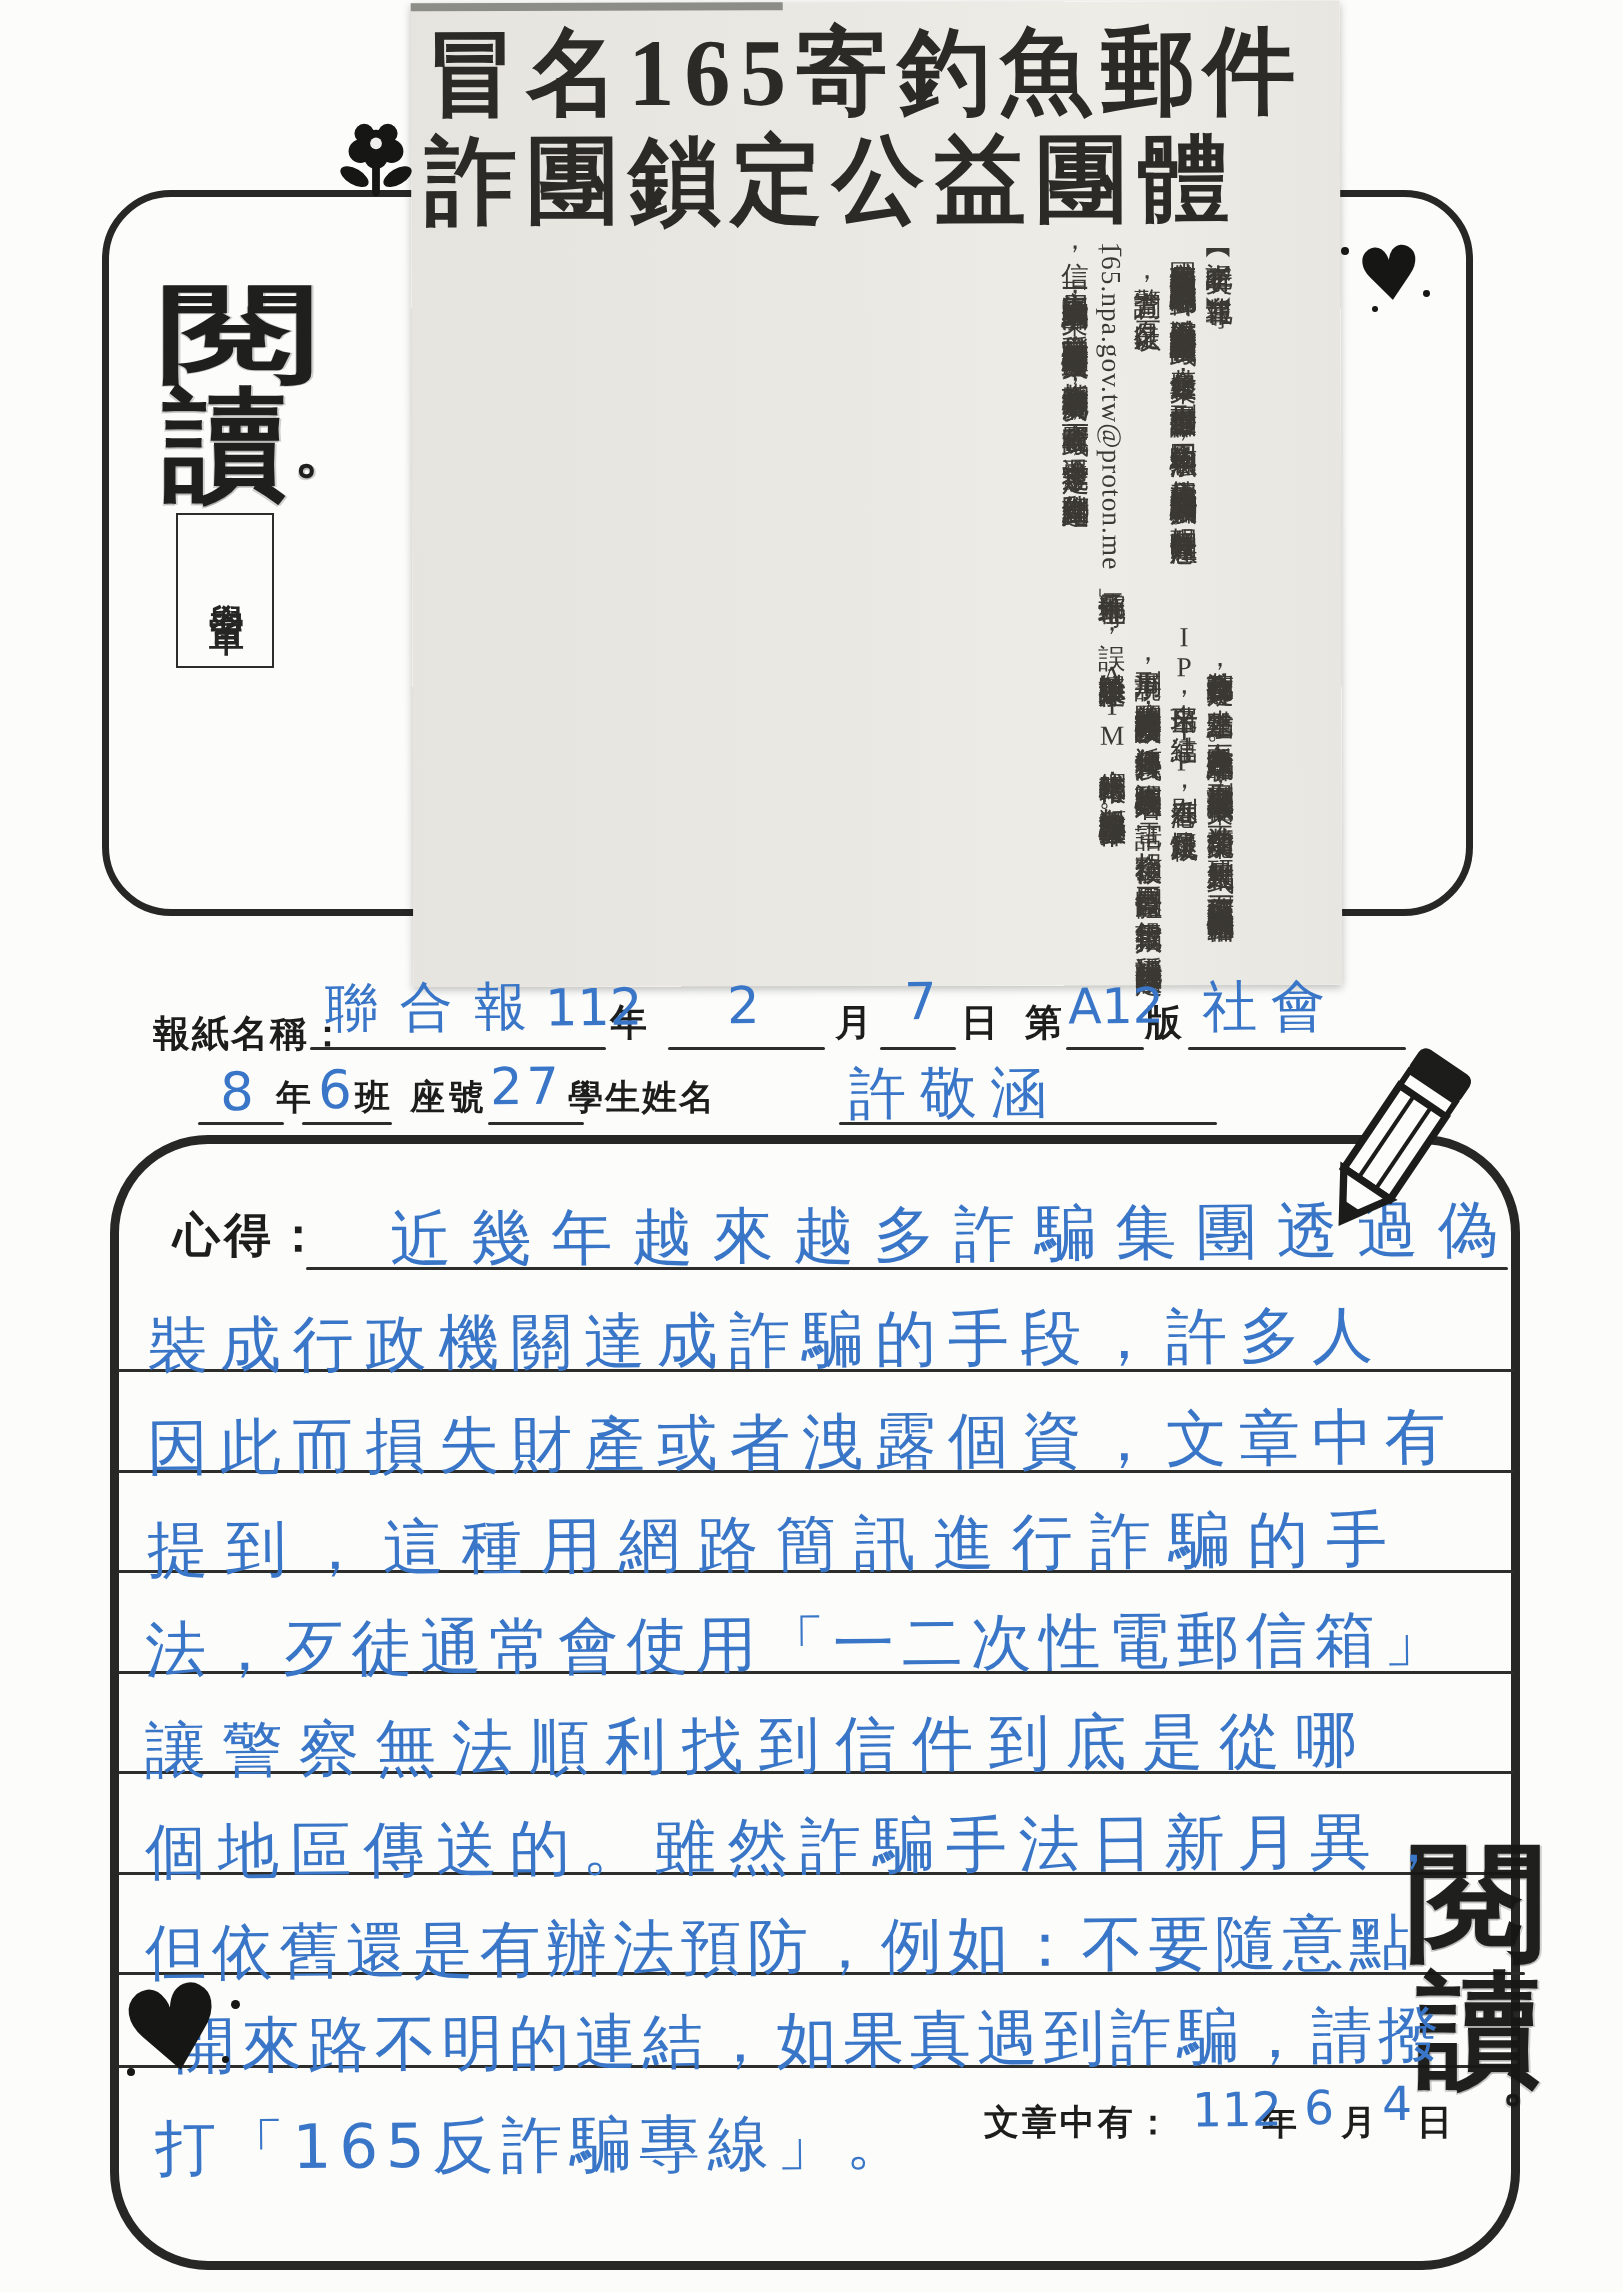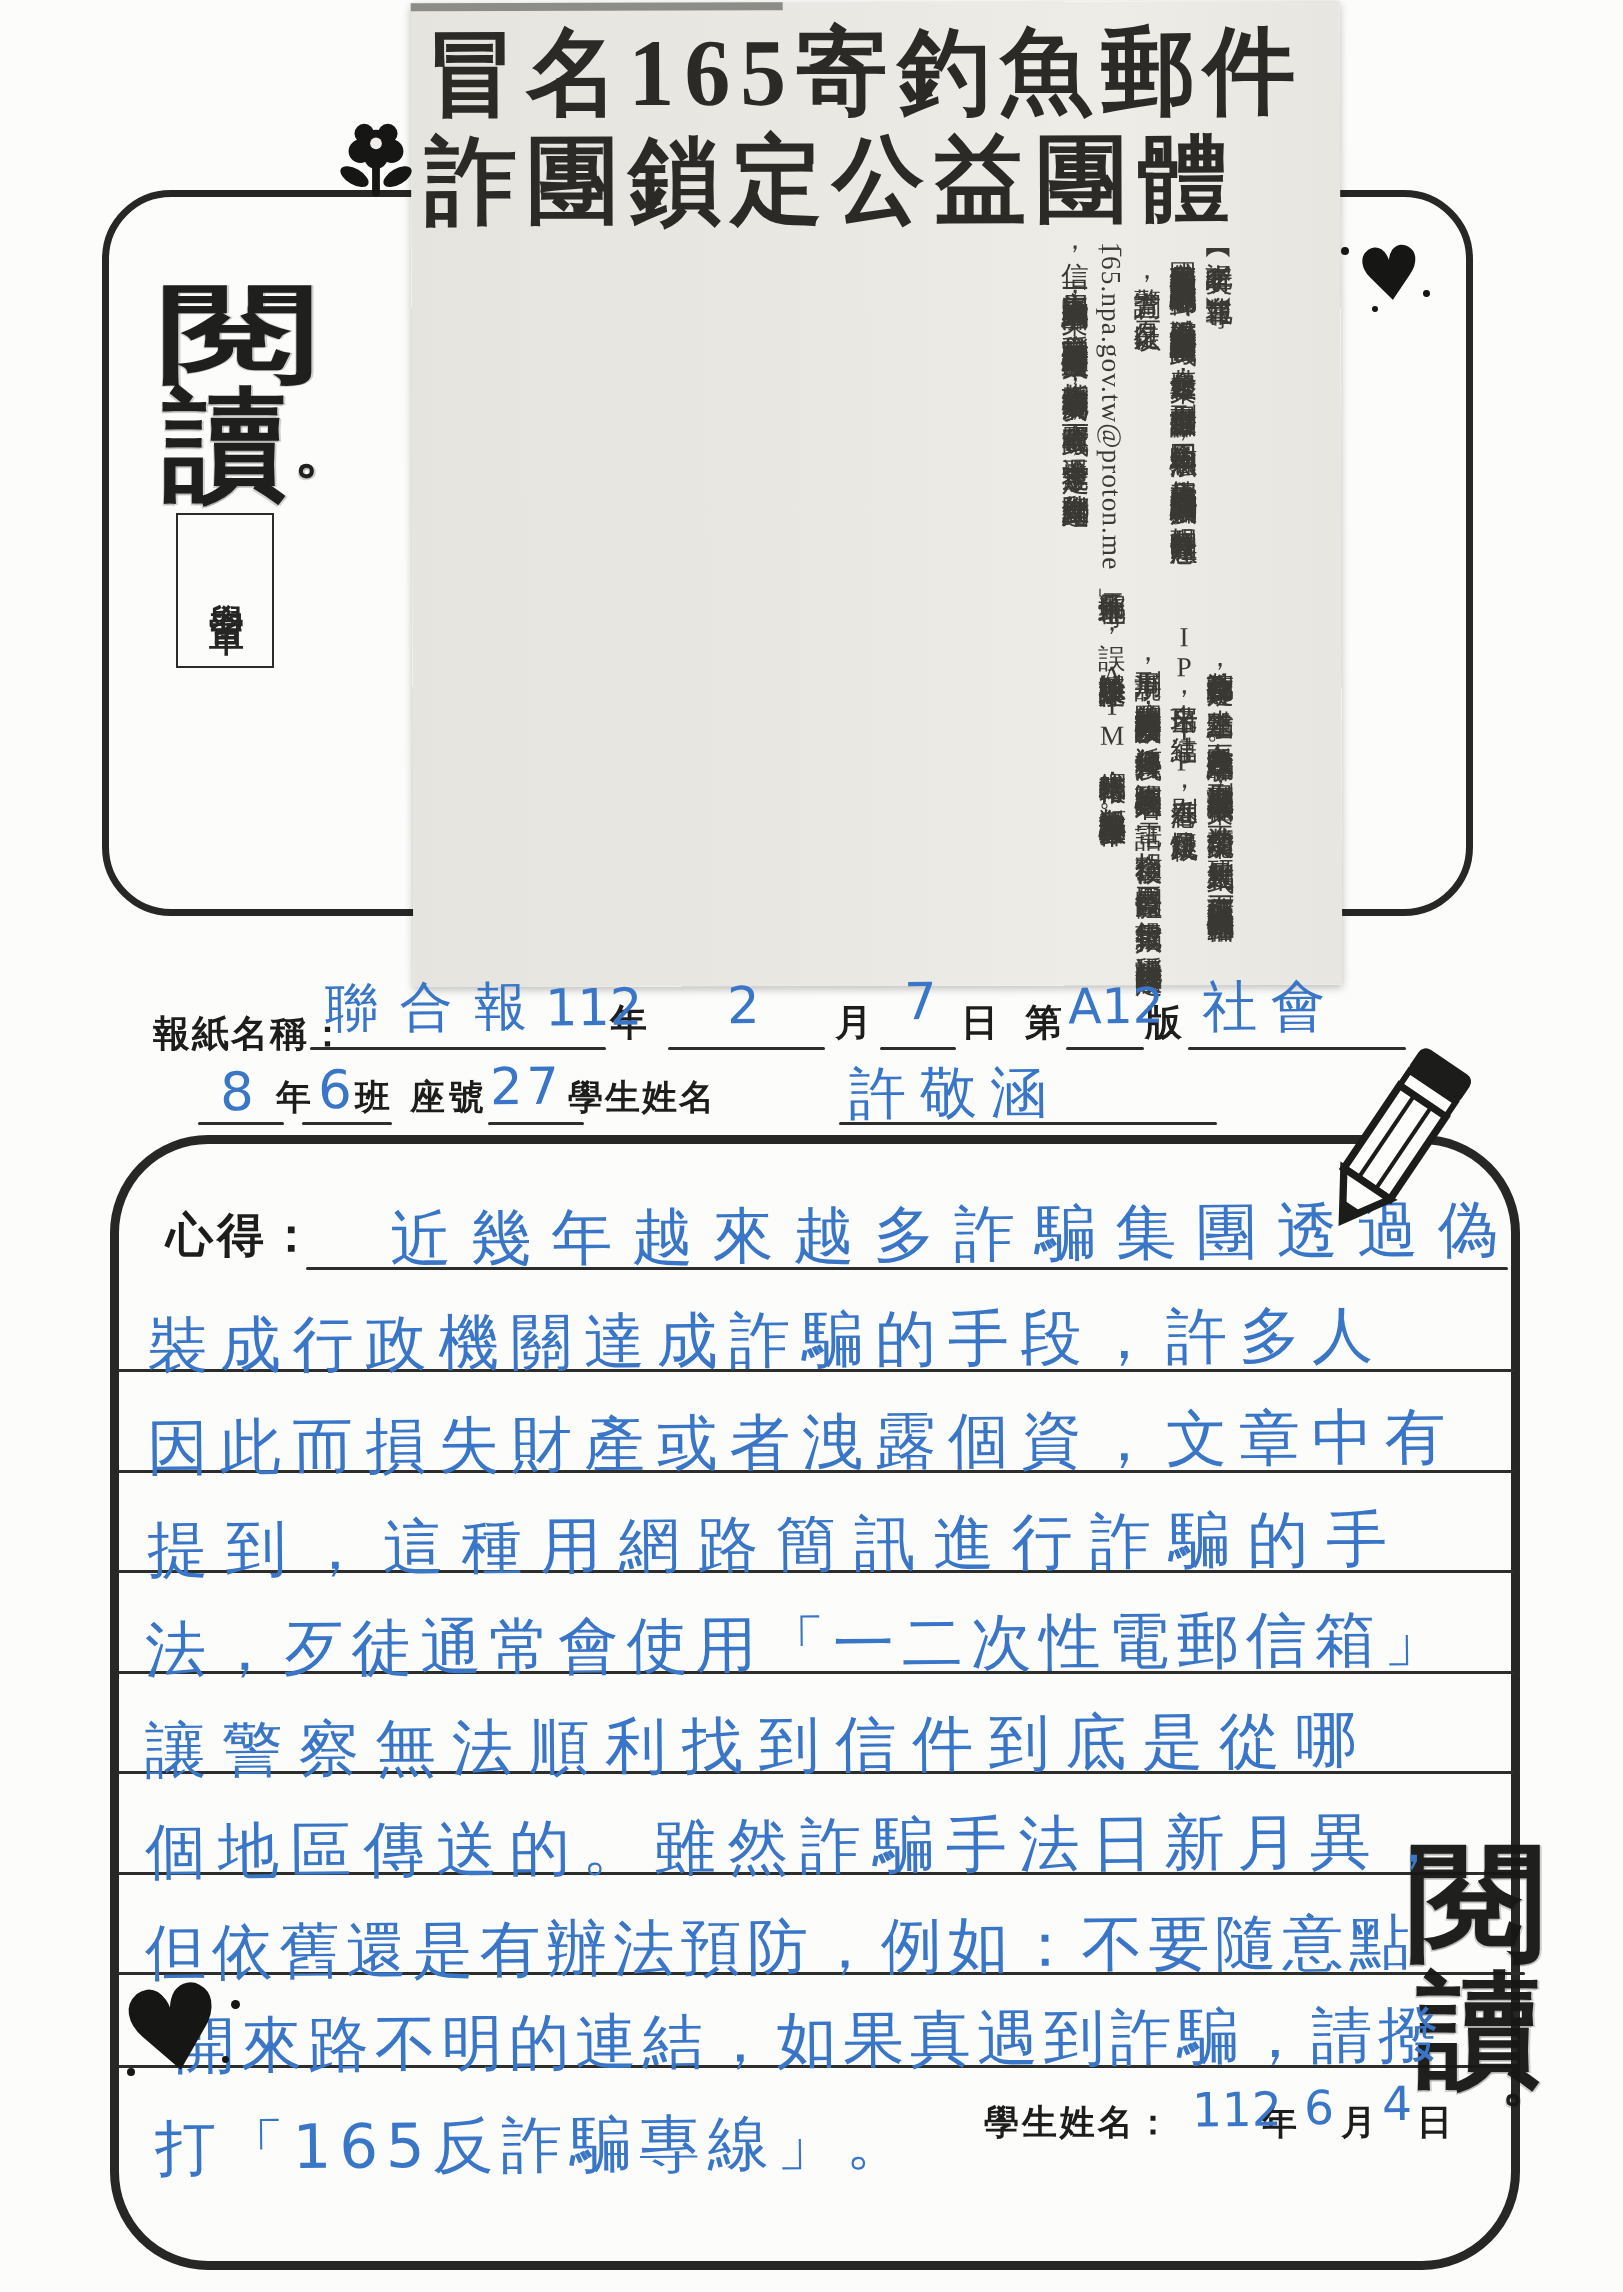--- a/index.html
+++ b/index.html
@@ -147,21 +147,21 @@
       <rect x="21" y="17" width="19" height="34" fill="#fdfdfb" stroke="#1c1c1a" stroke-width="2.5"></rect>
       <line x1="27" y1="17" x2="27" y2="51" stroke="#1c1c1a" stroke-width="1.4"></line>
       <line x1="34" y1="17" x2="34" y2="51" stroke="#1c1c1a" stroke-width="1.4"></line>
       <polygon points="21,51 40,51 30.5,66" fill="#fdfdfb" stroke="#1c1c1a" stroke-width="2.5"></polygon>
       <polygon points="27,60 34,60 30.5,66" fill="#1c1c1a"></polygon>
     </g>
   </svg>
 
   <div class="box-main"></div>
 
-  <div class="printed" style="left:166px;top:1204px;font-size:47px;letter-spacing:3.9px;font-family:Liberation Serif, serif;">心得：</div>
+  <div class="printed" style="left:173px;top:1204px;font-size:47px;letter-spacing:3.9px;font-family:Liberation Serif, serif;">心得：</div>
 
   <div class="hw hw-line" style="left:390px;top:1194px;letter-spacing:19.6px;">近幾年越來越多詐騙集團透過偽</div>
   <div class="rule" style="left:306px;top:1267px;width:1202px;"></div>
   <div class="hw hw-line" style="left:147px;top:1300px;">裝成行政機關達成詐騙的手段，許多人</div>
   <div class="rule" style="left:118px;top:1369px;width:1396px;"></div>
   <div class="hw hw-line" style="left:147px;top:1402px;">因此而損失財產或者洩露個資，文章中有</div>
   <div class="rule" style="left:118px;top:1470px;width:1396px;"></div>
   <div class="hw hw-line" style="left:147px;top:1504px;letter-spacing:17.6px;">提到，這種用網路簡訊進行詐騙的手</div>
   <div class="rule" style="left:118px;top:1570px;width:1396px;"></div>
   <div class="hw hw-line" style="left:145px;top:1604px;letter-spacing:7.8px;">法，歹徒通常會使用「一二次性電郵信箱」</div>
@@ -169,21 +169,21 @@
   <div class="hw hw-line" style="left:145px;top:1705px;letter-spacing:15.7px;">讓警察無法順利找到信件到底是從哪</div>
   <div class="rule" style="left:118px;top:1771px;width:1396px;"></div>
   <div class="hw hw-line" style="left:145px;top:1806px;">個地區傳送的。雖然詐騙手法日新月異，</div>
   <div class="rule" style="left:118px;top:1872px;width:1402px;"></div>
   <div class="hw hw-line" style="left:145px;top:1907px;letter-spacing:5.9px;">但依舊還是有辦法預防，例如：不要隨意點</div>
   <div class="rule" style="left:118px;top:1972px;width:1407px;"></div>
   <div class="hw hw-line" style="left:174px;top:2000px;letter-spacing:5.9px;">開來路不明的連結，如果真遇到詐騙，請撥</div>
   <div class="rule" style="left:118px;top:2065px;width:1396px;"></div>
   <div class="hw hw-line" style="left:155px;top:2105px;letter-spacing:7.8px;">打「165反詐騙專線」。</div>
 
-  <div class="printed" style="left:984px;top:2099px;font-size:35px;letter-spacing:2.9px;">學生姓名：</div>
+  <div class="printed" style="left:984px;top:2099px;font-size:35px;letter-spacing:2.9px;">文章中有：</div>
   <div class="hw" style="left:1192px;top:2082px;font-size:47px;">112</div>
   <div class="printed" style="left:1262px;top:2099px;font-size:35px;">年</div>
   <div class="hw" style="left:1304px;top:2080px;font-size:47px;">6</div>
   <div class="printed" style="left:1341px;top:2099px;font-size:35px;">月</div>
   <div class="hw" style="left:1382px;top:2076px;font-size:47px;">4</div>
   <div class="printed" style="left:1417px;top:2099px;font-size:35px;">日</div>
 
   <div class="icon heart" style="left:122px;top:1972px;font-size:116px;transform:rotate(-10deg);">♥</div>
   <div class="dot" style="left:231px;top:2000px;width:8.8px;height:8.8px;"></div>
   <div class="dot" style="left:127px;top:2068px;width:7.8px;height:7.8px;"></div>

